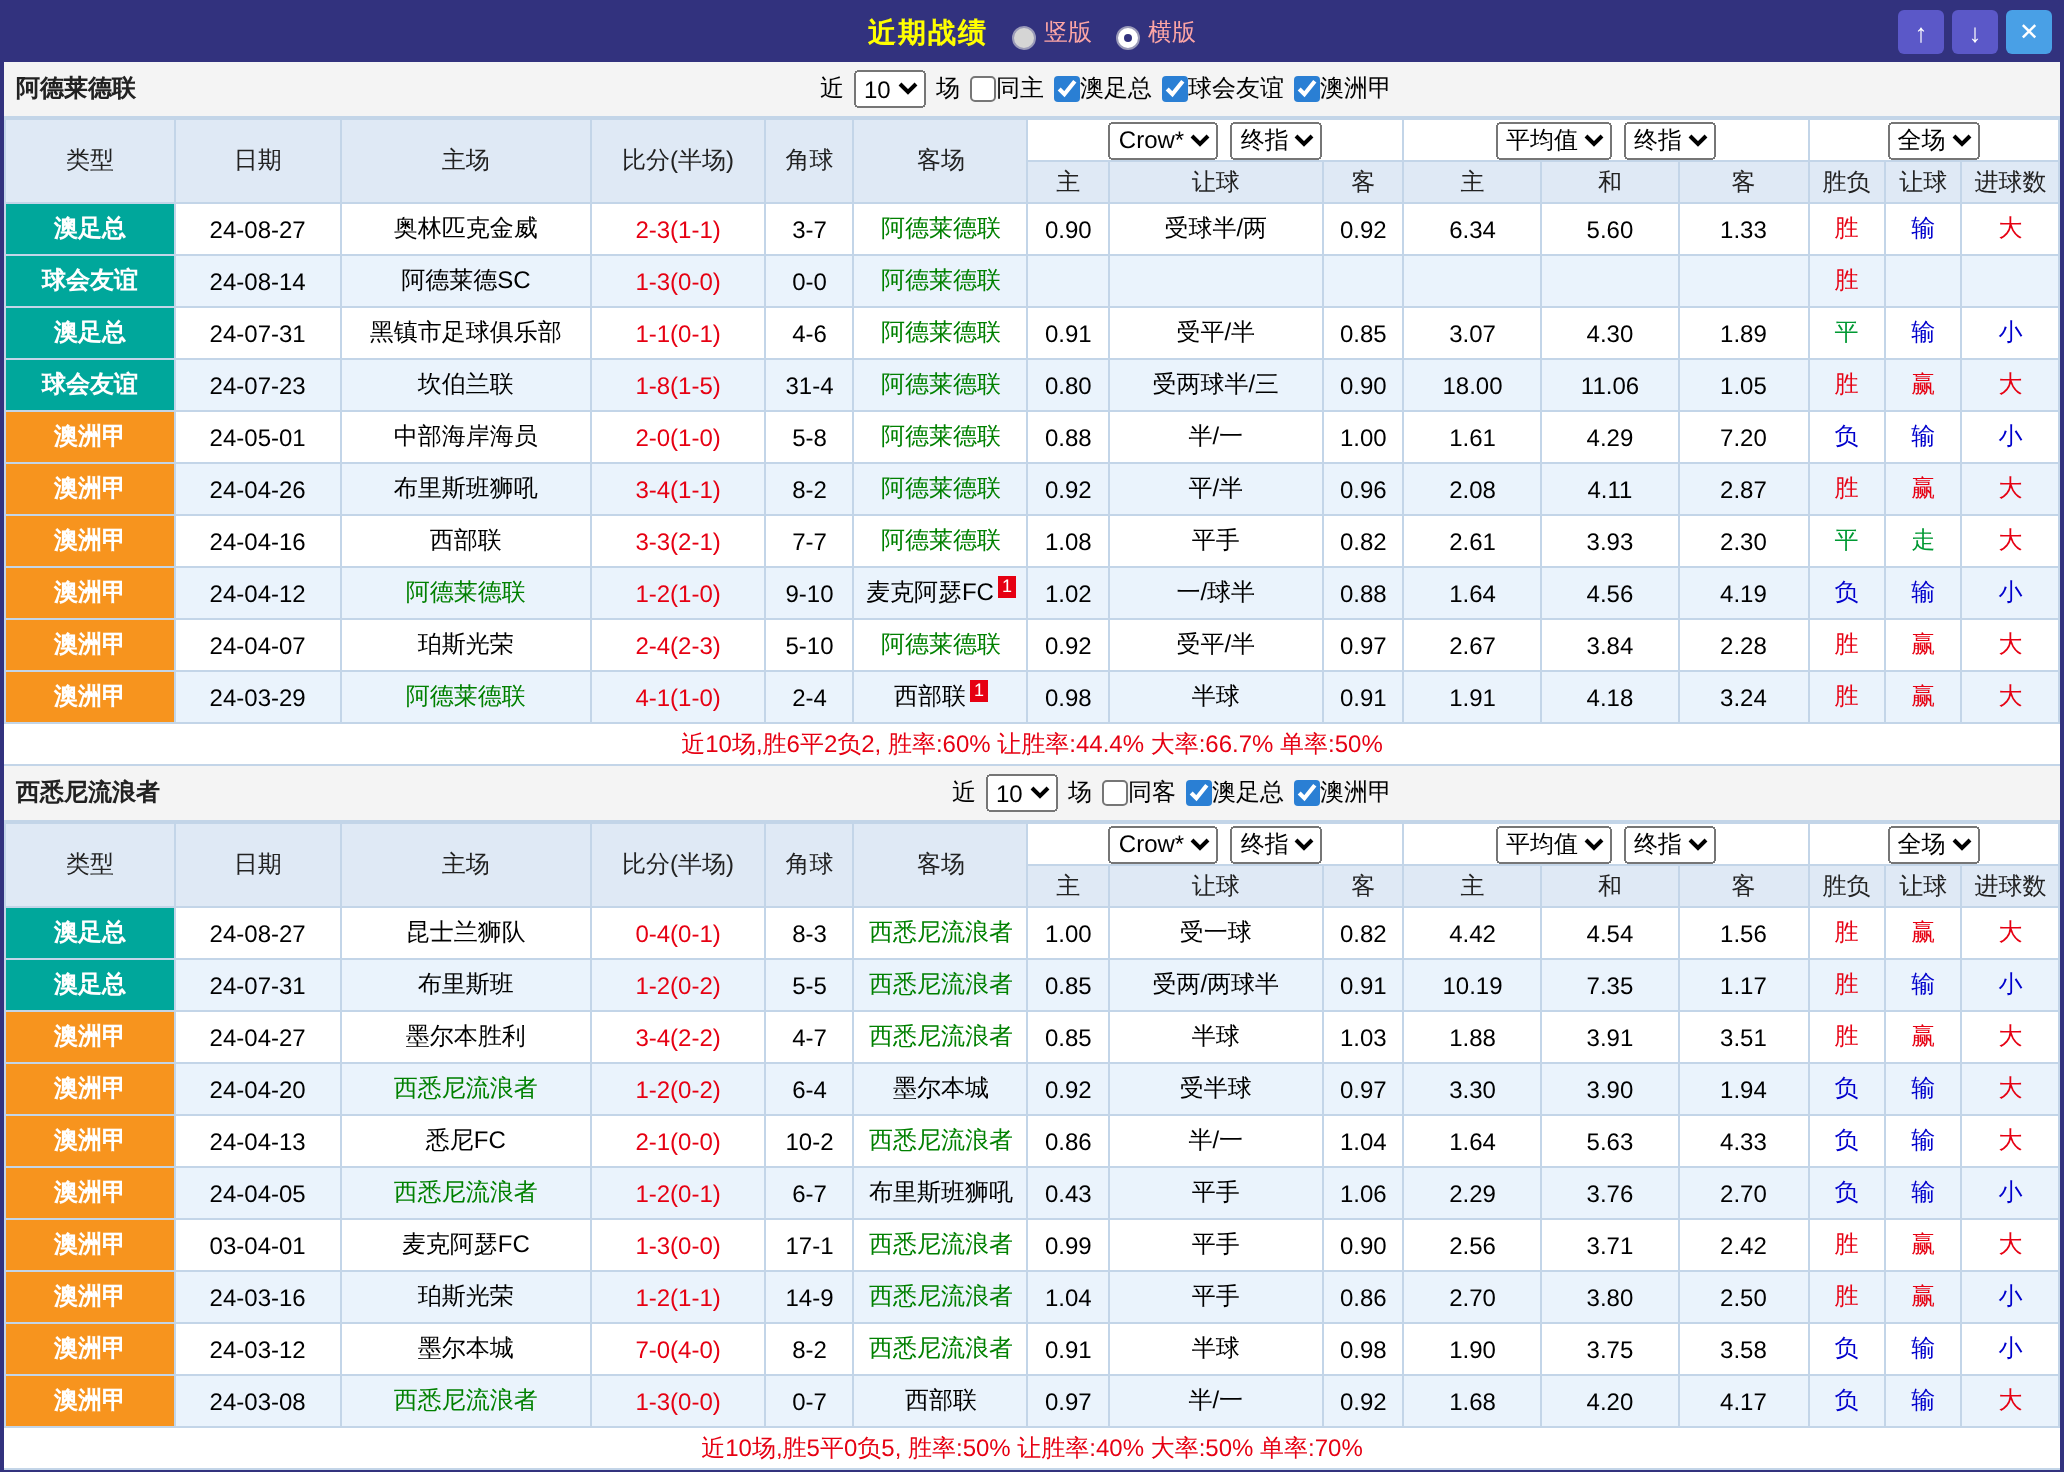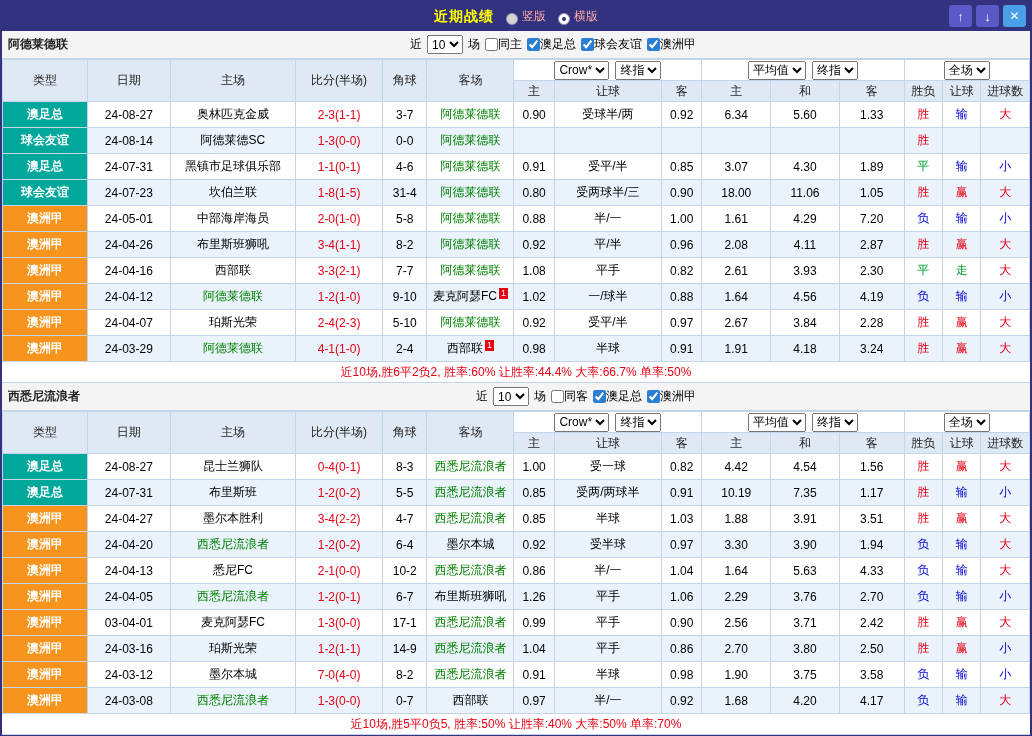--- a/index.html
+++ b/index.html
@@ -483,21 +483,21 @@
     <td class="c-res" style="color: rgb(0, 0, 204);">输</td>
     <td class="c-res" style="color: rgb(230, 0, 18);">大</td>
   </tr>
           <tr>
     <td class="c-league" style="background: rgb(247, 148, 30);">澳洲甲</td>
     <td class="c-date">24-04-05</td>
     <td class="c-home"><span style="color: rgb(0, 128, 0);">西悉尼流浪者</span></td>
     <td class="c-score">1-2(0-1)</td>
     <td class="c-corner">6-7</td>
     <td class="c-away"><span>布里斯班狮吼</span></td>
-    <td class="c-num">1.26</td>
+    <td class="c-num">0.43</td>
     <td class="c-num">平手</td>
     <td class="c-num">1.06</td>
     <td class="c-num">2.29</td>
     <td class="c-num">3.76</td>
     <td class="c-num">2.70</td>
     <td class="c-res" style="color: rgb(0, 0, 204);">负</td>
     <td class="c-res" style="color: rgb(0, 0, 204);">输</td>
     <td class="c-res" style="color: rgb(0, 0, 204);">小</td>
   </tr>
           <tr>

